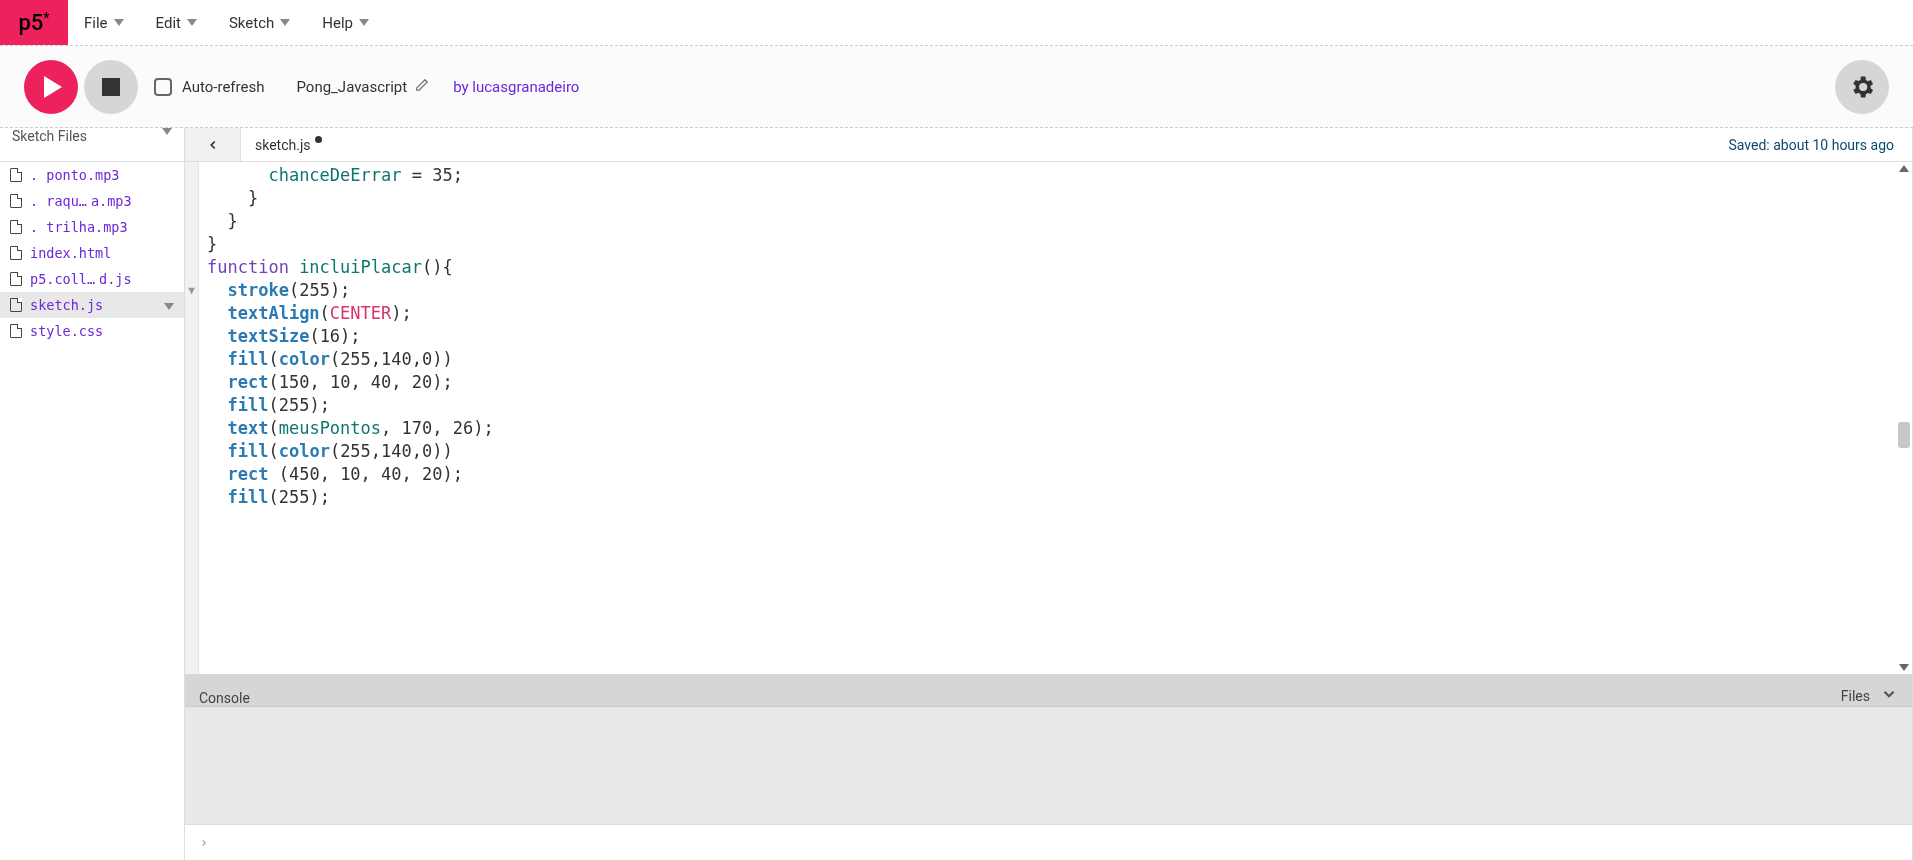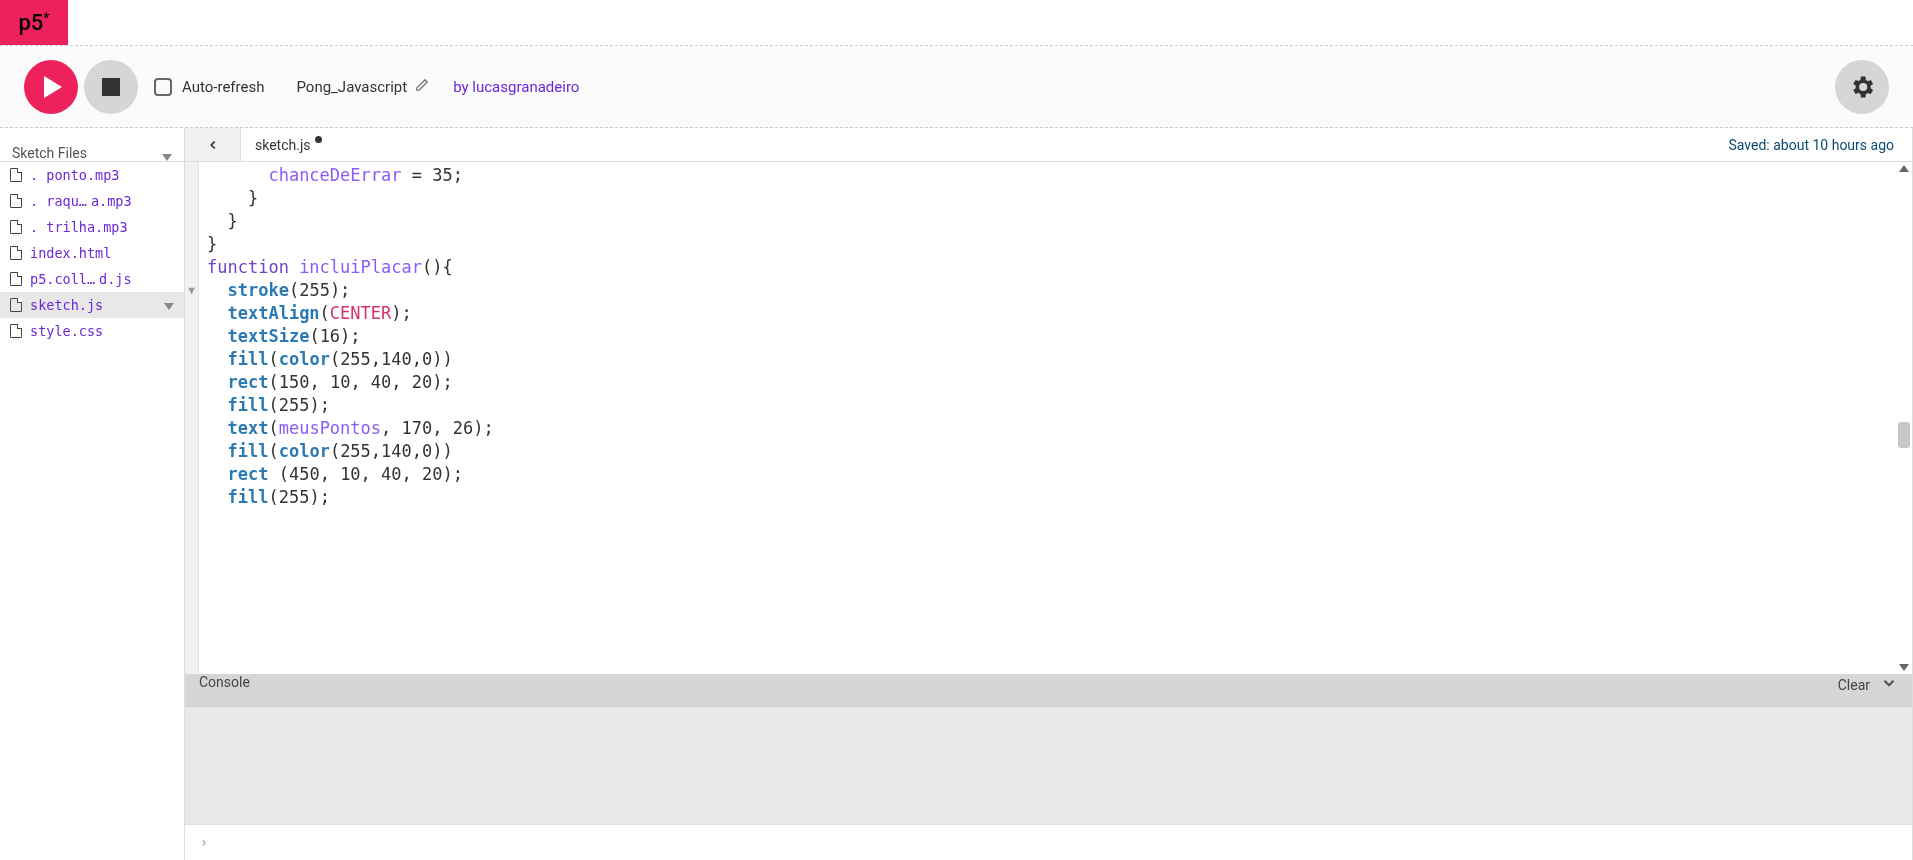--- a/index.html
+++ b/index.html
@@ -27,21 +27,21 @@
   .pencil-icon svg { width: 14px; height: 14px; }
   .byline { margin-left: 18px; color: #6d28d9; }
   .gear-btn { margin-left: auto; background: #d6d6d6; }
   .gear-btn svg { width: 28px; height: 28px; }
   
   
   .main { display: flex; height: calc(100vh - 128px); }
   
   
   .sidebar { width: 185px; border-right: 1px solid #ddd; display: flex; flex-direction: column; }
-  .sidebar-header { height: 34px; display: flex; align-items: flex-end; justify-content: space-between; padding: 0 12px; border-bottom: 1px solid #ddd; font-size: 14px; color: #555; }
+  .sidebar-header { height: 34px; display: flex; align-items: flex-start; justify-content: space-between; padding: 0 12px; border-bottom: 1px solid #ddd; font-size: 14px; color: #555; }
   .file-list { flex: 1; overflow-y: auto; }
   .file-row { display: flex; align-items: center; gap: 8px; padding: 5px 10px; font-family: "Menlo","Consolas",monospace; font-size: 13.5px; color: #6d28d9; cursor: pointer; }
   .file-row.selected { background: #e8e8e8; }
   .file-row .chev { margin-left: auto; color: #888; }
   .file-icon { width: 12px; height: 14px; border: 1.3px solid #444; border-radius: 1px; position: relative; flex-shrink: 0; }
   .file-icon::after { content:""; position:absolute; top:-1px; right:-1px; width:4px; height:4px; background:#fff; border-left:1.3px solid #444; border-bottom:1.3px solid #444; }
   .fname { white-space: nowrap; overflow: hidden; text-overflow: ellipsis; display: flex; gap: 4px; }
   .fname .fa, .fname .fb { overflow: hidden; text-overflow: ellipsis; }
   .fname .fa { flex-shrink: 1; }
   .fname .fb { flex-shrink: 0; }
@@ -60,45 +60,63 @@
   .fold-gutter { width: 14px; background: #f1f1f1; color: #aaa; font-size: 11px; padding-top: 2px; border-right: 1px solid #e5e5e5; }
   .fold-gutter .fold-marker { height: 23px; display:flex; align-items:center; justify-content:center; }
   .code { flex: 1; padding: 2px 8px; white-space: pre; overflow: auto; }
   .scroll-thumb { position: absolute; right: 2px; top: 260px; width: 12px; height: 26px; background: #c7c7c7; border-radius: 3px; }
   .scroll-up-arrow, .scroll-down-arrow { position: absolute; right: 3px; width: 0; height: 0; border-left: 5px solid transparent; border-right: 5px solid transparent; }
   .scroll-up-arrow { top: 3px; border-bottom: 7px solid #666; }
   .scroll-down-arrow { bottom: 3px; border-top: 7px solid #666; }
   
   .tok-kw { color: #6f42c1; }
   .tok-fn { color: #2c7ab3; font-weight: 600; }
-  .tok-id { color: #8b5cf6; }
+  .tok-id { color: #0f766e; }
   .tok-num { color: #333; }
   .tok-const { color: #d6336c; }
   
   
-  .console-header { height: 32px; background: #d6d6d6; display: flex; align-items: flex-start; padding: 0 14px; font-size: 14px; color: #444; }
+  .console-header { height: 32px; background: #d6d6d6; display: flex; align-items: flex-end; padding: 0 14px; font-size: 14px; color: #444; }
   .console-header .clear { margin-left: auto; display: flex; align-items: center; gap: 10px; cursor: pointer; }
   .chev-down-big svg { width: 18px; height: 18px; }
   .console-body { height: 118px; background: #e9e9e9; border-top: 1px solid #ccc; }
   .console-input { height: 36px; background: #fff; border-top: 1px solid #ddd; display: flex; align-items: center; padding-left: 14px; color: #aaa; }
   .console-input svg { width: 10px; height: 10px; }
   
   
   .preview-pane { width: 560px; display: flex; flex-direction: column; }
   .preview-header { height: 34px; display: flex; align-items: center; padding-left: 14px; border-bottom: 1px solid #ddd; color: #555; font-size: 14px; }
   .preview-body { flex: 1; padding: 6px 8px; font-family: "Times New Roman", serif; font-size: 18px; }
 </style>
 </head>
 <body>
 
 <div class="menubar">
   <div class="logo">
       <span>p5</span>
       <sup>*</sup>
     </div>
+  <div class="menus-left">
+    <div class="menu-item">
+        <span>File</span>
+        <span class="tri-down"></span>
+      </div>
+    <div class="menu-item">
+        <span>Edit</span>
+        <span class="tri-down"></span>
+      </div>
+    <div class="menu-item">
+        <span>Sketch</span>
+        <span class="tri-down"></span>
+      </div>
+    <div class="menu-item">
+        <span>Help</span>
+        <span class="tri-down"></span>
+      </div>
+  </div>
 </div>
 
 <div class="toolbar">
   <div class="circle-btn play-btn">
       <div class="play-tri"></div>
     </div>
   <div class="circle-btn stop-btn">
       <div class="stop-sq"></div>
     </div>
   <div class="auto-refresh">
@@ -210,21 +228,21 @@
           <div class="fold-marker"></div>
         </div>
       <div class="code" id="code"><div><span>      </span><span class="tok-id">chanceDeErrar</span><span> = </span><span class="tok-num">35</span><span>;</span></div><div><span>    }</span></div><div><span>  }</span></div><div><span>}</span></div><div><span></span></div><div><span class="tok-kw">function </span><span class="tok-id">incluiPlacar</span><span>(){</span></div><div><span>  </span><span class="tok-fn">stroke</span><span>(</span><span class="tok-num">255</span><span>);</span></div><div><span>  </span><span class="tok-fn">textAlign</span><span>(</span><span class="tok-const">CENTER</span><span>);</span></div><div><span>  </span><span class="tok-fn">textSize</span><span>(</span><span class="tok-num">16</span><span>);</span></div><div><span>  </span><span class="tok-fn">fill</span><span>(</span><span class="tok-fn">color</span><span>(</span><span class="tok-num">255</span><span>,</span><span class="tok-num">140</span><span>,</span><span class="tok-num">0</span><span>))</span></div><div><span>  </span><span class="tok-fn">rect</span><span>(</span><span class="tok-num">150</span><span>, </span><span class="tok-num">10</span><span>, </span><span class="tok-num">40</span><span>, </span><span class="tok-num">20</span><span>);</span></div><div><span>  </span><span class="tok-fn">fill</span><span>(</span><span class="tok-num">255</span><span>);</span></div><div><span>  </span><span class="tok-fn">text</span><span>(</span><span class="tok-id">meusPontos</span><span>, </span><span class="tok-num">170</span><span>, </span><span class="tok-num">26</span><span>);</span></div><div><span>  </span><span class="tok-fn">fill</span><span>(</span><span class="tok-fn">color</span><span>(</span><span class="tok-num">255</span><span>,</span><span class="tok-num">140</span><span>,</span><span class="tok-num">0</span><span>))</span></div><div><span>  </span><span class="tok-fn">rect</span><span> (</span><span class="tok-num">450</span><span>, </span><span class="tok-num">10</span><span>, </span><span class="tok-num">40</span><span>, </span><span class="tok-num">20</span><span>);</span></div><div><span>  </span><span class="tok-fn">fill</span><span>(</span><span class="tok-num">255</span><span>);</span></div></div>
       <div class="scroll-up-arrow"></div>
       <div class="scroll-thumb"></div>
       <div class="scroll-down-arrow"></div>
     </div>
     <div class="console-header">
       <span>Console</span>
       <div class="clear">
-        <span>Clear</span>
+        <span>Files</span>
         <span class="chev-down-big"><svg viewBox="0 0 24 24" fill="none" stroke="#555" stroke-width="3">
               <polyline points="6 9 12 15 18 9"></polyline>
             </svg></span>
       </div>
     </div>
     <div class="console-body"></div>
     <div class="console-input">
       <svg viewBox="0 0 24 24" fill="none" stroke="#aaa" stroke-width="3">
           <polyline points="9 18 15 12 9 6"></polyline>
         </svg>

